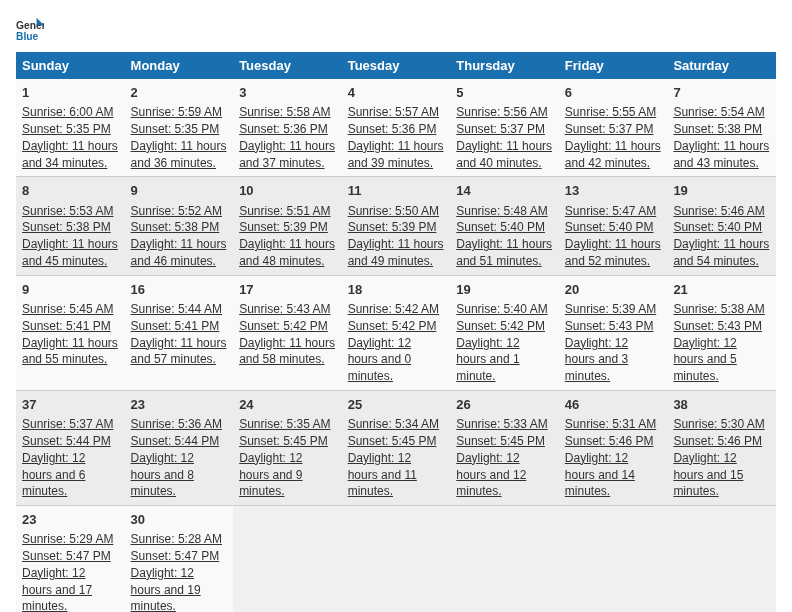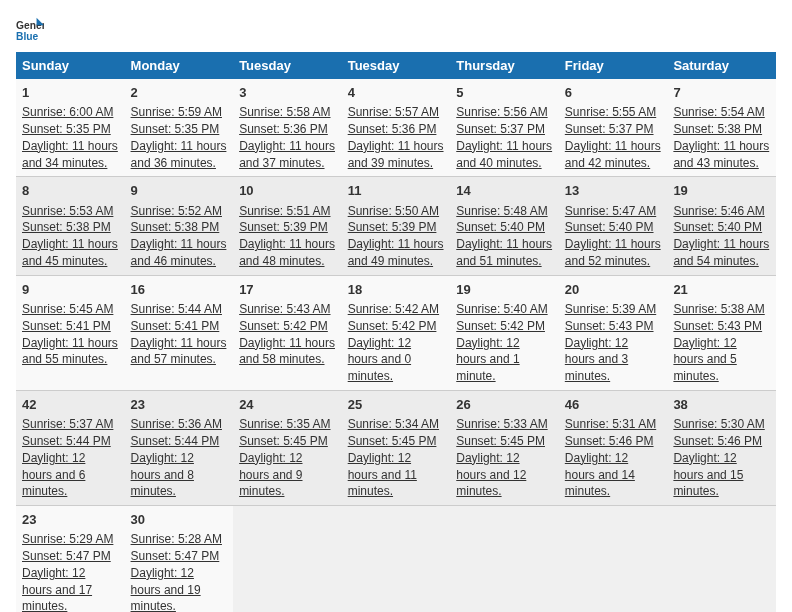--- a/index.html
+++ b/index.html
@@ -200,21 +200,21 @@
           <span class="day-number">20</span>
           <div class="day-info">Sunrise: 5:39 AM<br>Sunset: 5:43 PM<br>Daylight: 12 hours and 3 minutes.</div>
         </td>
         <td>
           <span class="day-number">21</span>
           <div class="day-info">Sunrise: 5:38 AM<br>Sunset: 5:43 PM<br>Daylight: 12 hours and 5 minutes.</div>
         </td>
       </tr>
       <tr>
         <td>
-          <span class="day-number">42</span>
+          <span class="day-number">37</span>
           <div class="day-info">Sunrise: 5:37 AM<br>Sunset: 5:44 PM<br>Daylight: 12 hours and 6 minutes.</div>
         </td>
         <td>
           <span class="day-number">23</span>
           <div class="day-info">Sunrise: 5:36 AM<br>Sunset: 5:44 PM<br>Daylight: 12 hours and 8 minutes.</div>
         </td>
         <td>
           <span class="day-number">24</span>
           <div class="day-info">Sunrise: 5:35 AM<br>Sunset: 5:45 PM<br>Daylight: 12 hours and 9 minutes.</div>
         </td>

